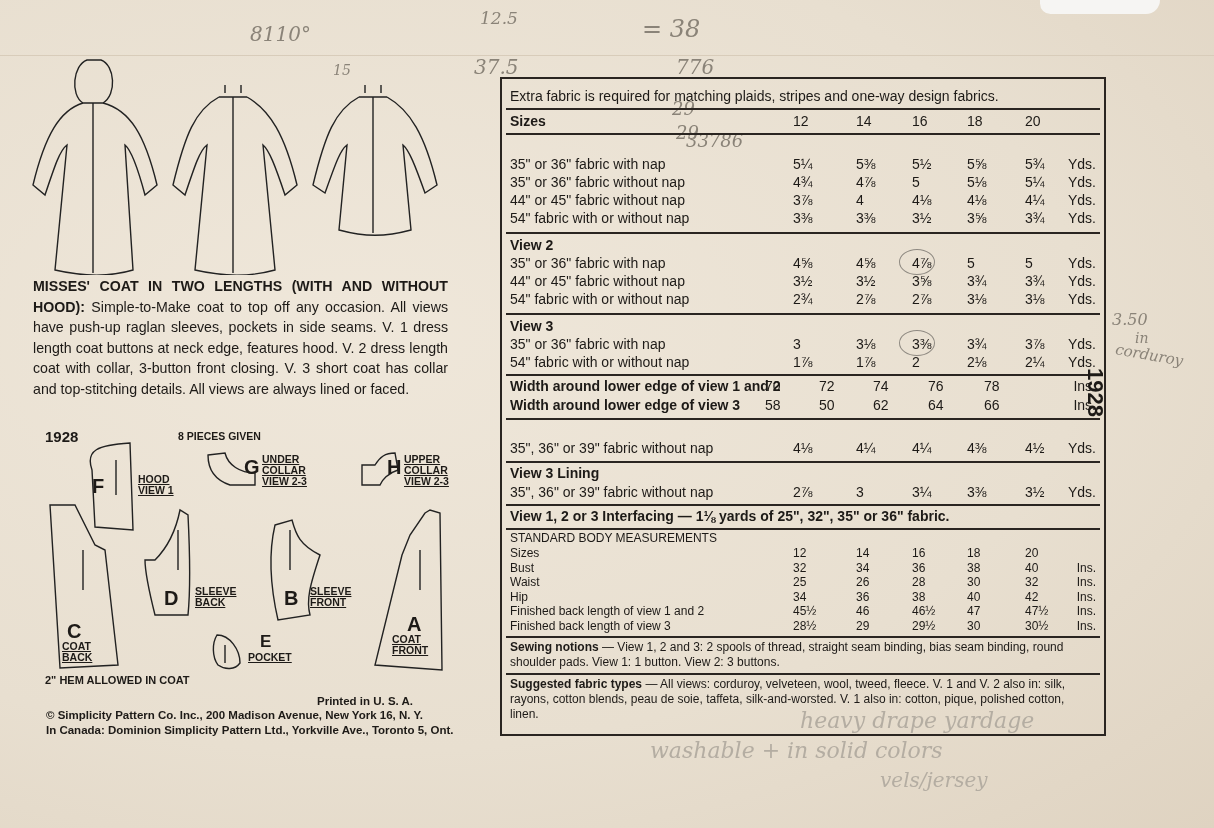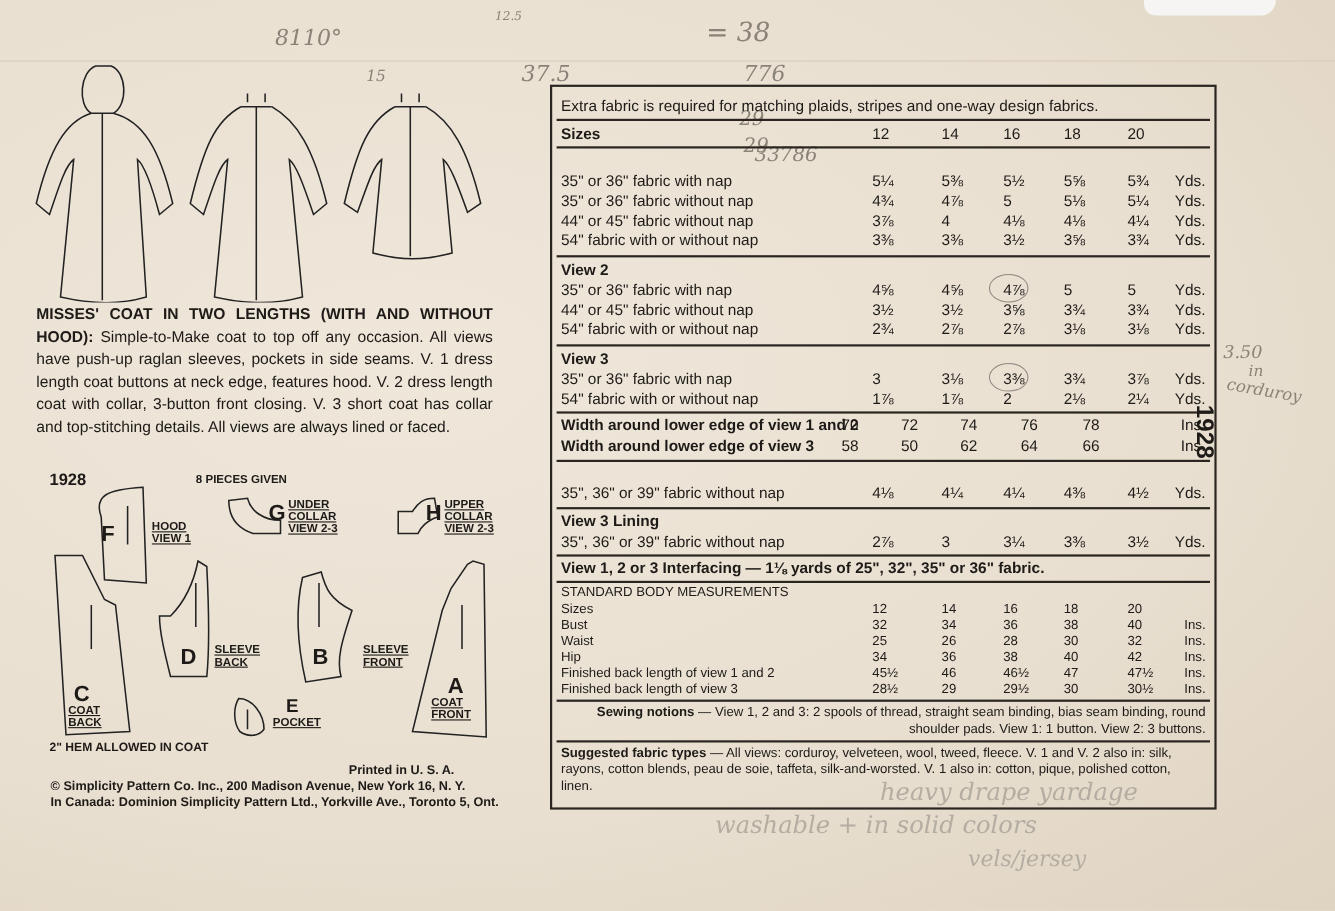--- a/index.html
+++ b/index.html
@@ -34,21 +34,21 @@
   .circle { position:absolute; border:1px solid #8f8a82; border-radius:50%; }
 </style>
 </head>
 <body>
 
 <div class="paper">
   <div class="torn-top"></div>
   <div class="fold"></div>
 
   <div class="hand" style="left:250px;top:22px;font-size:20px;">8110°</div>
-  <div class="hand" style="left:450px;top:8px;font-size:11px;text-align:right;">12.5</div>
+  <div class="hand" style="left:480px;top:8px;font-size:17px;text-align:right;">12.5</div>
   <div class="hand" style="left:474px;top:55px;font-size:20px;">37.5</div>
   <div class="hand" style="left:333px;top:62px;font-size:14px;">15</div>
   <div class="hand" style="left:642px;top:15px;font-size:24px;">= 38</div>
   <div class="hand" style="left:676px;top:55px;font-size:20px;">776</div>
   <div class="hand" style="left:672px;top:98px;font-size:18px;">29</div>
   <div class="hand" style="left:676px;top:122px;font-size:18px;">29</div>
   <div class="hand" style="left:686px;top:130px;font-size:18px;">33786</div>
 
   <div class="hand" style="left:1112px;top:310px;font-size:16px;">3.50</div>
   <div class="hand" style="left:1135px;top:330px;font-size:14px;">in</div>
@@ -119,21 +119,21 @@
   <div class="pletter" style="left:387px;top:456px;">H</div>
   <div class="plabel" style="left:404px;top:454px;width:50px;">UPPER COLLAR VIEW 2-3</div>
 
   <div class="pletter" style="left:67px;top:620px;">C</div>
   <div class="plabel" style="left:62px;top:641px;width:34px;">COAT BACK</div>
 
   <div class="pletter" style="left:164px;top:587px;">D</div>
   <div class="plabel" style="left:195px;top:586px;width:42px;">SLEEVE BACK</div>
 
   <div class="pletter" style="left:284px;top:587px;">B</div>
-  <div class="plabel" style="left:310px;top:586px;width:42px;padding-left:20px;">SLEEVE FRONT</div>
+  <div class="plabel" style="left:310px;top:586px;width:42px;">SLEEVE FRONT</div>
 
   <div class="pletter" style="left:407px;top:613px;">A</div>
   <div class="plabel" style="left:392px;top:634px;width:40px;">COAT FRONT</div>
 
   <div class="pletter" style="left:260px;top:632px;font-size:17px;">E</div>
   <div class="plabel" style="left:248px;top:652px;width:50px;">POCKET</div>
 
   <div class="hem">2" HEM ALLOWED IN COAT</div>
   <div class="printed">Printed in U. S. A.</div>
   <div class="copy1">© Simplicity Pattern Co. Inc., 200 Madison Avenue, New York 16, N. Y.</div>
@@ -341,21 +341,21 @@
           <span class="c" style="left:283px">28½</span>
           <span class="c" style="left:346px">29</span>
           <span class="c" style="left:402px">29½</span>
           <span class="c" style="left:457px">30</span>
           <span class="c" style="left:515px">30½</span>
           <span class="u">Ins.</span>
         </div>
     </div>
     <div class="hr" style="top:557px;height:1.5px;"></div>
 
-    <div class="para" style="top:561px;text-align:right;">
+    <div class="para" style="top:561px;">
       <b>Sewing notions</b><span> — View 1, 2 and 3: 2 spools of thread, straight seam binding, bias seam binding, round shoulder pads. View 1: 1 button. View 2: 3 buttons.</span>
     </div>
     <div class="hr" style="top:594px;height:1.5px;"></div>
     <div class="para" style="top:598px;">
       <b>Suggested fabric types</b><span> — All views: corduroy, velveteen, wool, tweed, fleece. V. 1 and V. 2 also in: silk, rayons, cotton blends, peau de soie, taffeta, silk-and-worsted. V. 1 also in: cotton, pique, polished cotton, linen.</span>
     </div>
   </div>
 
   <div class="side1928">1928</div>
 </div>

